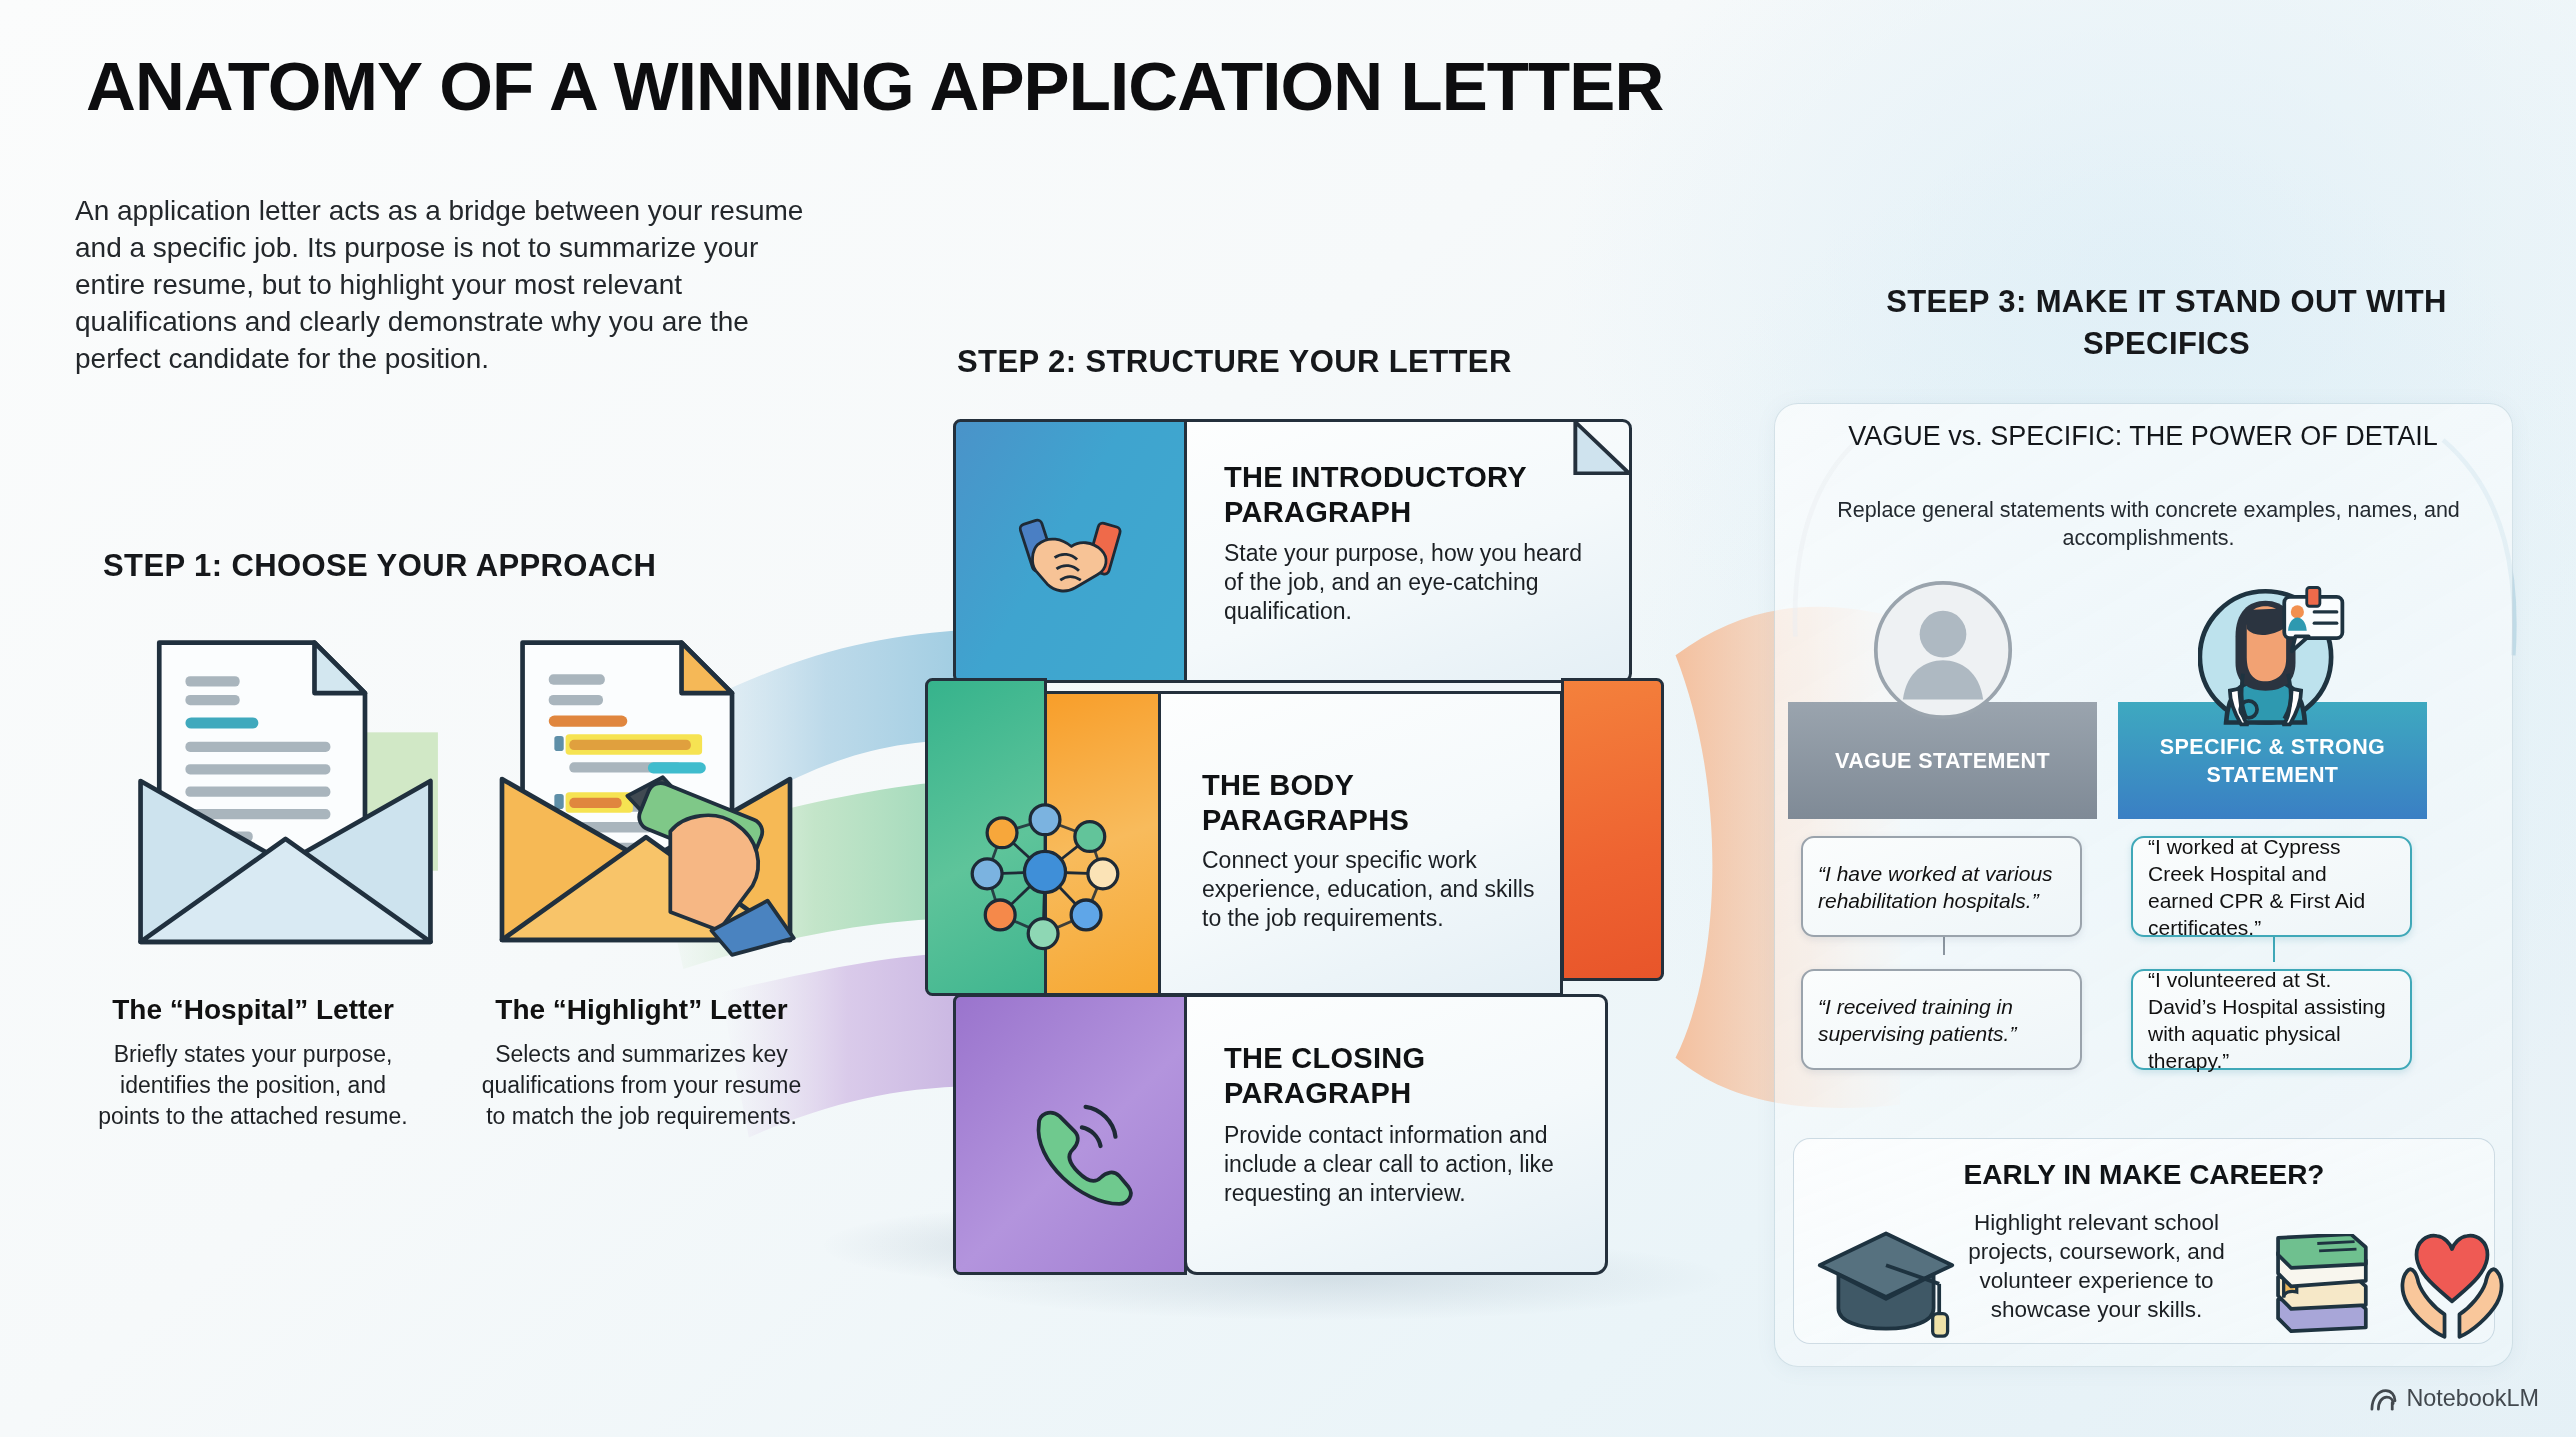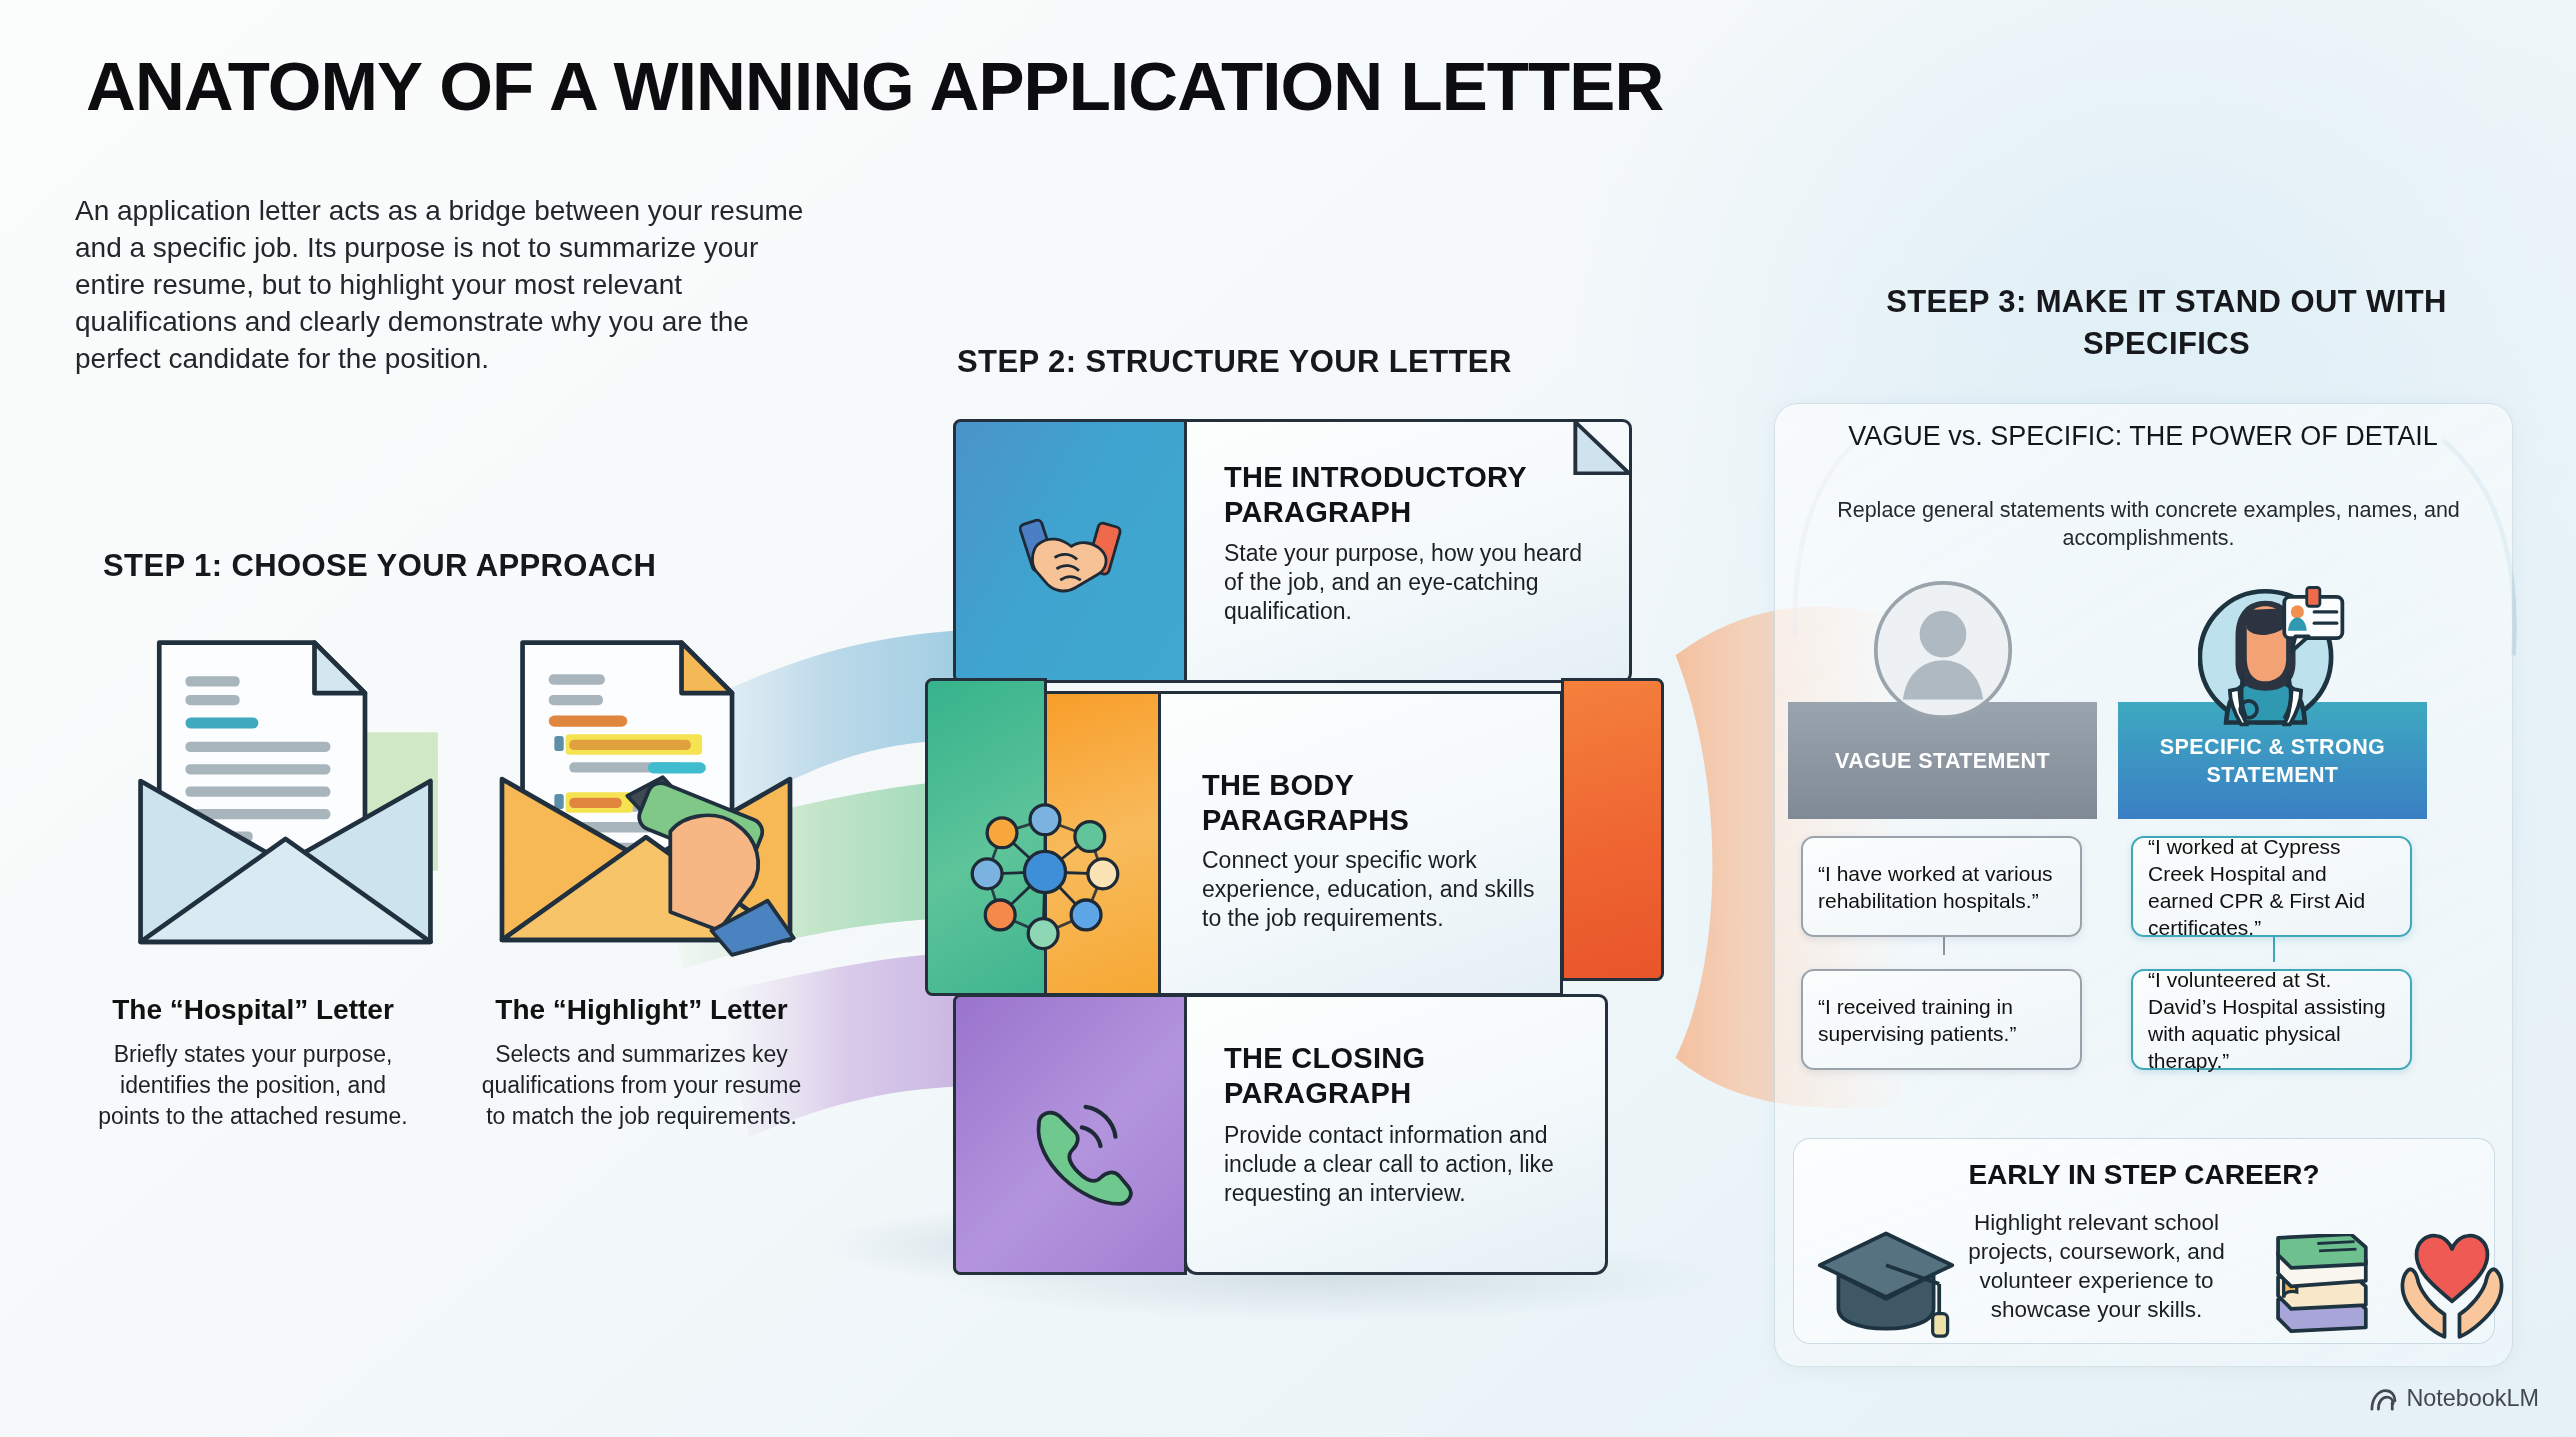--- a/index.html
+++ b/index.html
@@ -108,21 +108,21 @@
     padding:17px 13px 0 13px;
     display:flex; flex-direction:column; gap:32px; align-items:flex-start;
   }
   .quote {
     width:281px; min-height:101px; border-radius:13px;
     display:flex; align-items:center; justify-content:center; text-align:left;
     font-size:21px; line-height:27px; color:#111;
     padding:11.2px 15px;
     background:linear-gradient(160deg,#fbfdfd,#eef5f8);
   }
-  #cmp-vague .quote { border:2.3px solid #9aa3ac; box-shadow:0 2.8px 7.5px rgba(90,110,130,.13); }
+  #cmp-vague .quote { border:2.3px solid #9aa3ac; box-shadow:0 2.8px 7.5px rgba(90,110,130,.13);font-style:italic; }
   #cmp-spec  .quote { border:2.3px solid #3fa8b8; box-shadow:0 2.8px 7.5px rgba(40,140,160,.18); }
   .quote-connector { position:absolute; width:2.3px; height:32px; left:50%; }
   #cmp-vague .quote-connector { background:#8b959f; top:343px; }
   #cmp-spec  .quote-connector { background:#3fa8b8; top:350px; }
 
   .avatar {
     position:absolute; top:0; left:50%; transform:translateX(-50%);
     width:140px; height:140px; border-radius:50%; z-index:4;
   }
 
@@ -393,21 +393,21 @@
     </div>
     <div class="cmp-head">SPECIFIC &amp; STRONG STATEMENT</div>
     <div class="quote-connector"></div>
     <div class="cmp-body">
       <div class="quote">“I worked at Cypress Creek Hospital and earned CPR &amp; First Aid certificates.”</div>
       <div class="quote">“I volunteered at St. David’s Hospital assisting with aquatic physical therapy.”</div>
     </div>
   </div>
 
   <div id="early"></div>
-  <div id="early-title">EARLY IN STEP CAREER?</div>
+  <div id="early-title">EARLY IN MAKE CAREER?</div>
   <div id="early-text">Highlight relevant school projects, coursework, and volunteer experience to showcase your skills.</div>
 
   <div style="position:absolute; left:1816px; top:1226px; width:140px; height:112px;">
     <svg width="140" height="112" viewBox="0 0 150 120">
       <path d="M75,8 L146,42 L75,76 L4,42 Z" fill="#56717f" stroke="#1e3340" stroke-width="4" stroke-linejoin="round"></path>
       <path d="M24,52 L24,88 C24,102 46,110 75,110 C104,110 126,102 126,88 L126,52 L75,78 Z" fill="#3f5866" stroke="#1e3340" stroke-width="4" stroke-linejoin="round"></path>
       <line x1="75" y1="42" x2="132" y2="62" stroke="#1e3340" stroke-width="4"></line>
       <line x1="132" y1="62" x2="132" y2="96" stroke="#1e3340" stroke-width="4"></line>
       <rect x="125" y="94" width="16" height="24" rx="5" fill="#efe2a8" stroke="#1e3340" stroke-width="3.5"></rect>
     </svg>

